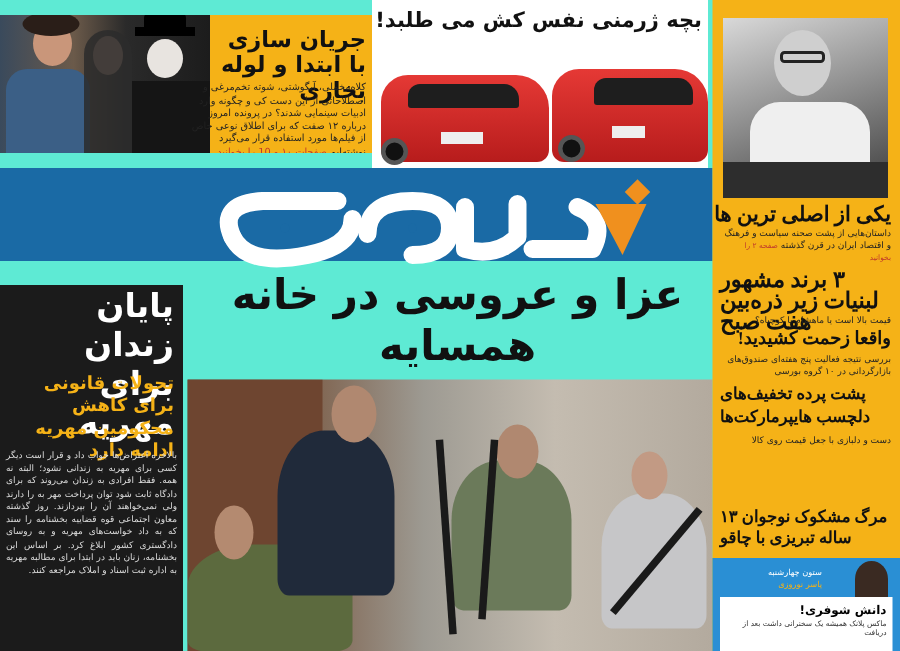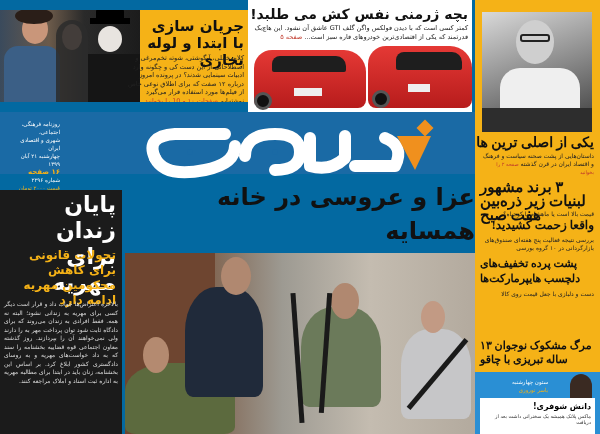--- a/index.html
+++ b/index.html
@@ -1,17 +1,17 @@
 <!DOCTYPE html>
 <html><head>
 <meta charset="utf-8">
 <style>
 *{box-sizing:border-box;margin:0;padding:0;}
 html,body{width:600px;height:434px;overflow:hidden;background:#fff;font-family:"DejaVu Sans",sans-serif;}
-.page{position:relative;width:600px;height:434px;background:#0369a1;direction:rtl;}
+.page{position:relative;width:600px;height:434px;background:#5eead4;direction:rtl;}
 .abs{position:absolute;}
 
 .t1{left:0;top:10px;width:248px;height:92px;background:#f5b217;overflow:hidden;}
 .t1 .photo{position:absolute;left:0;top:0;width:140px;height:92px;background:linear-gradient(90deg,#3a4a5c 0%,#6b5a4a 35%,#2a2a2a 60%,#1c1c1c 100%);}
 .t1 .face{position:absolute;border-radius:50%;}
 .t1 .title{position:absolute;right:4px;top:8px;width:110px;font-weight:bold;font-size:15px;line-height:17px;color:#111;text-align:right;}
 .t1 .body{position:absolute;right:4px;top:44px;width:118px;font-size:6.5px;line-height:8.5px;color:#222;text-align:right;}
 .t1 .ref{color:#c0392b;}
 
 .t2{left:248px;top:0;width:224px;height:112px;background:#fff;overflow:hidden;}
@@ -25,21 +25,21 @@
 .rcol .photo{position:absolute;right:8px;top:12px;width:110px;height:120px;background:linear-gradient(160deg,#d9d9d9,#8a8a8a 50%,#3a3a3a);}
 .rcol .h{position:absolute;right:6px;font-weight:bold;color:#111;text-align:left;font-family:Liberation Serif, serif;}
 .rcol .s{position:absolute;right:6px;font-size:6px;line-height:8px;color:#222;text-align:right;}
 .ref2{color:#c0392b;font-size:5px;}
 
 .mast{left:0;top:112px;width:475px;height:62px;background:#1a6aa5;}
 .mast .info{position:absolute;left:8px;top:8px;width:52px;font-size:5.5px;line-height:8px;color:#fff;text-align:right;}
 .mast .info .y{color:#f5b217;font-weight:bold;font-size:7px;}
 .logo{position:absolute;left:135px;top:4px;width:320px;height:66px;}
 
-.head{left:135px;top:180px;width:340px;font-weight:bold;font-size:24px;line-height:34px;color:#111;text-align:right;}
+.head{left:135px;top:180px;width:340px;font-weight:bold;font-size:28px;line-height:34px;color:#111;text-align:center;}
 .sub{left:135px;top:218px;width:340px;font-size:11px;color:#111;text-align:center;font-weight:bold;}
 
 .lcol{left:0;top:190px;width:122px;height:244px;background:#1b1b1b;}
 .lcol .h{position:absolute;right:6px;top:2px;width:112px;font-weight:bold;font-size:22px;line-height:26px;color:#fff;text-align:right;}
 .lcol .y{position:absolute;right:6px;top:58px;width:112px;font-weight:bold;font-size:12px;line-height:15px;color:#f5b217;text-align:right;}
 .lcol .b{position:absolute;right:4px;top:110px;width:114px;font-size:6px;line-height:8.5px;color:#ddd;text-align:justify;}
 
 .mphoto{left:125px;top:253px;width:350px;height:181px;background:linear-gradient(90deg,#6b4a36 0%,#7a5a44 20%,#9d9a92 45%,#c4bcb0 70%,#b3aa9e 100%);overflow:hidden;}
 .person{position:absolute;border-radius:40% 40% 10% 10%;}
 
@@ -70,45 +70,33 @@
       <div>با ابتدا و لوله بخاری</div>
     </div>
     <div class="body">
       <span>کلاه‌مخملی، آبگوشتی، شوته تخم‌مرغی و اصطلاحاتی از این دست کی و چگونه وارد ادبیات سینمایی شدند؟ در پرونده امروز درباره ۱۲ صفت که برای اطلاق نوعی خاص از فیلم‌ها مورد استفاده قرار می‌گیرد نوشته‌ایم</span>
       <span class="ref">صفحات ۱۰ و 10 را بخوانید</span>
     </div>
   </div>
 
   <div class="abs t2">
     <div class="title">بچه ژرمنی نفس کش می طلبد!</div>
-    <div class="body">
-      <span>کمتر کسی است که با دیدن فولکس واگن گلف GTI عاشق آن نشود. این هاچ‌بک قدرتمند که یکی از اقتصادی‌ترین خودروهای قاره سبز است...</span>
-      <span class="ref" style="color:#c0392b">صفحه ۵</span>
-    </div>
     <div class="car" style="left:6px;top:50px;width:112px;height:58px;">
       <div class="win" style="left:18px;top:6px;width:74px;height:16px;"></div>
       <div style="position:absolute;left:40px;top:38px;width:28px;height:8px;background:#eee;"></div>
       <div class="wheel" style="left:0;top:42px;"></div>
     </div>
     <div class="car" style="left:120px;top:46px;width:104px;height:62px;">
       <div class="win" style="left:28px;top:6px;width:66px;height:18px;"></div>
       <div style="position:absolute;left:40px;top:38px;width:22px;height:8px;background:#eee;"></div>
       <div class="wheel" style="left:4px;top:44px;"></div>
     </div>
   </div>
 
   <div class="abs mast">
-    <div class="info">
-      <div>روزنامه فرهنگی، اجتماعی،</div>
-      <div>شهری و اقتصادی ایران</div>
-      <div>چهارشنبه ۲۱ آبان ۱۳۹۹</div>
-      <div class="y">۱۶ صفحه</div>
-      <div>شماره ۲۲۹۶</div>
-      <div style="color:#f5b217;">قیمت ۲۰۰۰ تومان</div>
-    </div>
     <div class="logo">
       <svg width="320" height="66" viewBox="0 0 320 66">
         <g fill="none" stroke="#ffffff" stroke-width="12" stroke-linecap="round" stroke-linejoin="round">
           <path d="M20 42 Q10 20 40 18 L90 18"></path>
           <path d="M20 42 Q30 62 70 54 Q100 48 100 30"></path>
           <path d="M110 40 Q110 18 140 18 Q165 18 165 36 Q165 54 140 54"></path>
           <path d="M175 22 L175 50 Q195 56 210 42 L210 20"></path>
           <path d="M220 50 L260 50 Q270 30 250 22"></path>
         </g>
         <g fill="#1a6aa5">

